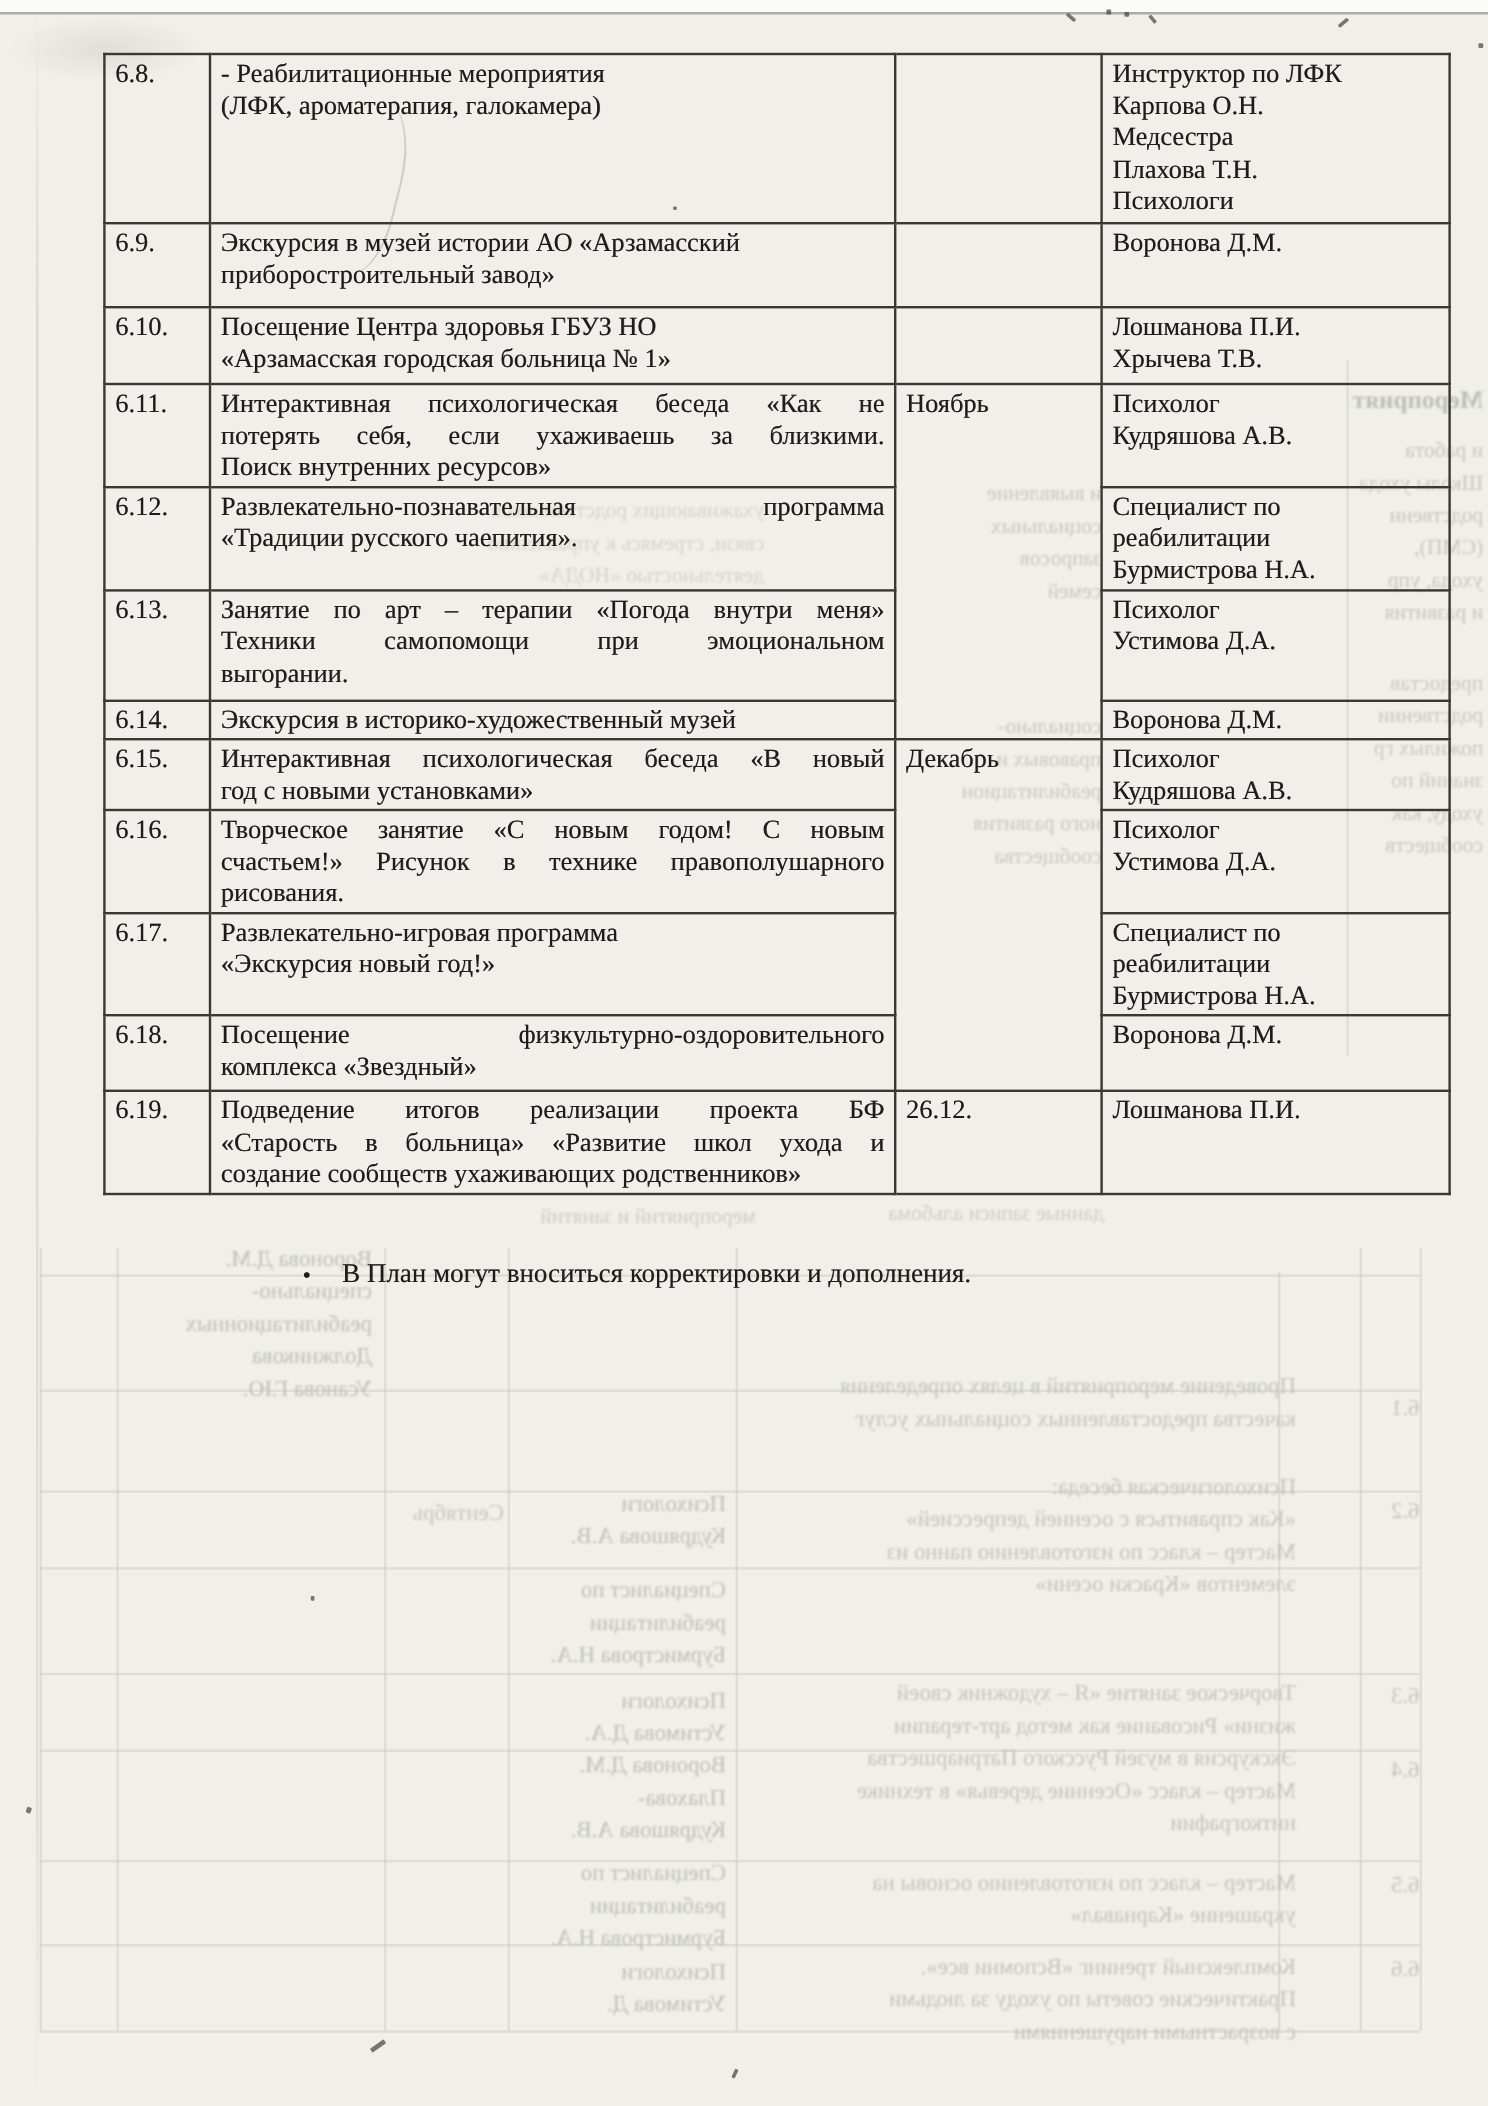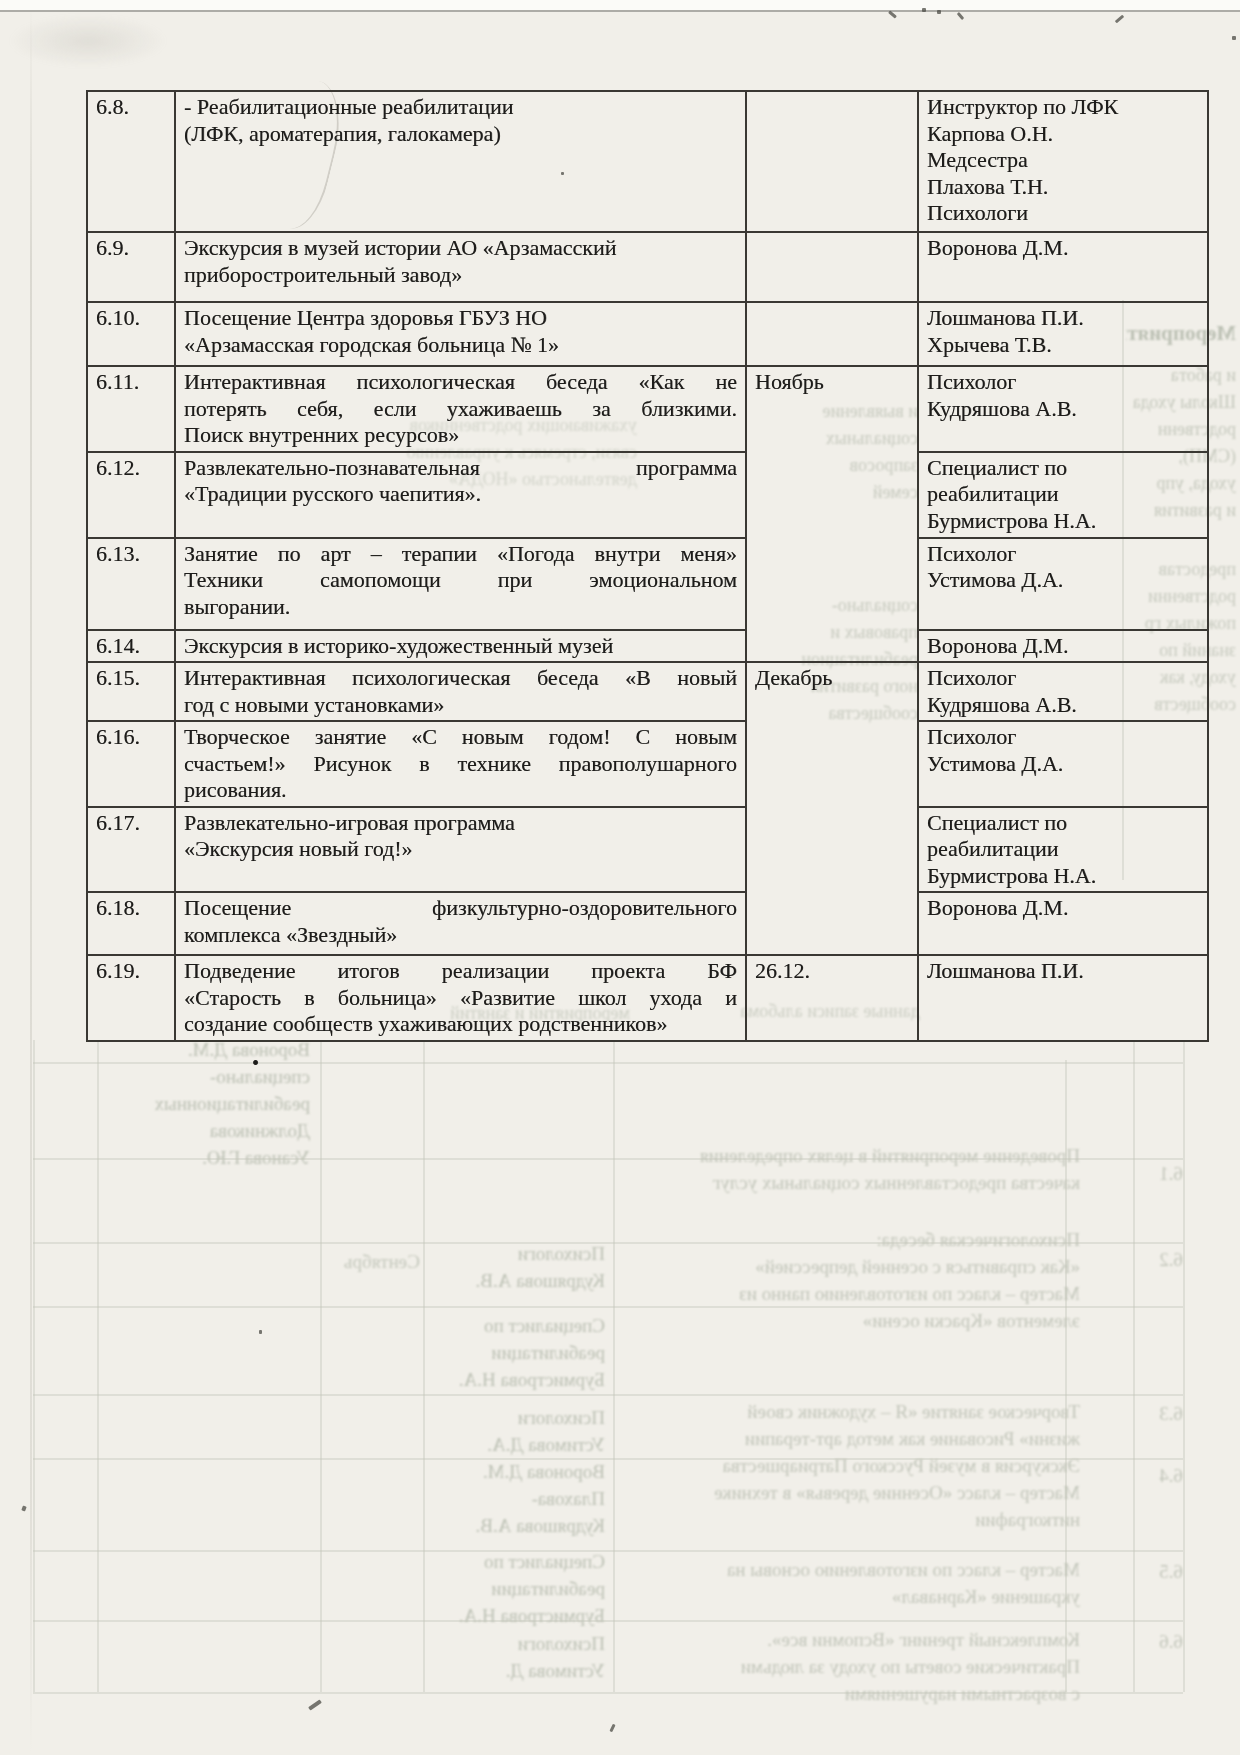--- a/index.html
+++ b/index.html
@@ -16,21 +16,21 @@
   .smudge{position:absolute;left:8px;top:14px;width:160px;height:54px;z-index:1;
     background:radial-gradient(ellipse at center,rgba(158,156,146,.20),rgba(158,156,146,0) 70%);
     filter:blur(2px);}
   .fold-line{position:absolute;left:30px;top:0;width:2px;height:100%;z-index:1;
     background:linear-gradient(rgba(184,182,172,0),rgba(184,182,172,.40) 15%,rgba(184,182,172,.30) 85%,rgba(184,182,172,0));}
   .crease{position:absolute;left:262px;top:78px;width:70px;height:150px;z-index:2;
     border-right:2px solid rgba(125,122,112,.28);border-radius:50% 50% 40% 60%;
     transform:rotate(14deg);}
   
   #plan-table{position:absolute;left:86px;top:44px;width:1121px;z-index:3;
-    border-collapse:collapse;table-layout:fixed;margin-top:46px;}
+    border-collapse:collapse;table-layout:fixed;}
   #plan-table td{border:2px solid var(--line);vertical-align:top;color:var(--ink);
     font-size:22px;line-height:26.5px;padding:2px 8px;
     text-shadow:0.3px 0 0 rgba(20,20,18,.55);}
   .c-num{padding-left:12px;}
   .pre{white-space:pre-line;}
   .jl{text-align:justify;text-align-last:justify;}
   .jl.last{text-align-last:auto;}
   
   .note{position:absolute;left:252px;top:1048px;z-index:3;display:flex;align-items:flex-start;
     font-size:22.5px;color:var(--ink);text-shadow:0.3px 0 0 rgba(20,20,18,.5);}
@@ -146,21 +146,21 @@
   <table id="plan-table">
     <colgroup>
       <col style="width:88px">
       <col style="width:571px">
       <col style="width:172px">
       <col style="width:290px">
     </colgroup>
     <tbody id="plan-tbody">
         <tr style="height: 141px;">
           <td class="c-num">6.8.</td>
-          <td class="c-act pre">- Реабилитационные реабилитации
+          <td class="c-act pre">- Реабилитационные мероприятия
 (ЛФК, ароматерапия, галокамера)</td>
           <td class="c-month" rowspan="1"></td>
           <td class="c-resp pre">Инструктор по ЛФК
 Карпова О.Н.
 Медсестра
 Плахова Т.Н.
 Психологи</td>
         </tr>
         <tr style="height: 70px;">
           <td class="c-num">6.9.</td>
@@ -257,20 +257,21 @@
             <div class="jl last">создание сообществ ухаживающих родственников»</div>
           </td>
           <td class="c-month" rowspan="1">26.12.</td>
           <td class="c-resp pre">Лошманова П.И.</td>
         </tr>
       </tbody>
   </table>
 
   <div class="note">
     <span class="bullet">•</span>
+    <span>В План могут вноситься корректировки и дополнения.</span>
   </div>
 
   <div id="marks-layer">
       <div class="speck" style="left: 891px; top: 10px; width: 3px; height: 9px; transform: rotate(-50deg);"></div>
       <div class="speck" style="left: 922px; top: 8px; width: 4px; height: 4px; transform: rotate(0deg);"></div>
       <div class="speck" style="left: 937px; top: 10px; width: 4px; height: 4px; transform: rotate(0deg);"></div>
       <div class="speck" style="left: 959px; top: 12px; width: 3px; height: 8px; transform: rotate(-40deg);"></div>
       <div class="speck" style="left: 1118px; top: 14px; width: 3px; height: 10px; transform: rotate(50deg);"></div>
       <div class="speck" style="left: 1232px; top: 36px; width: 4px; height: 4px; transform: rotate(0deg);"></div>
       <div class="speck" style="left: 561px; top: 172px; width: 3px; height: 3px; transform: rotate(0deg);"></div>

